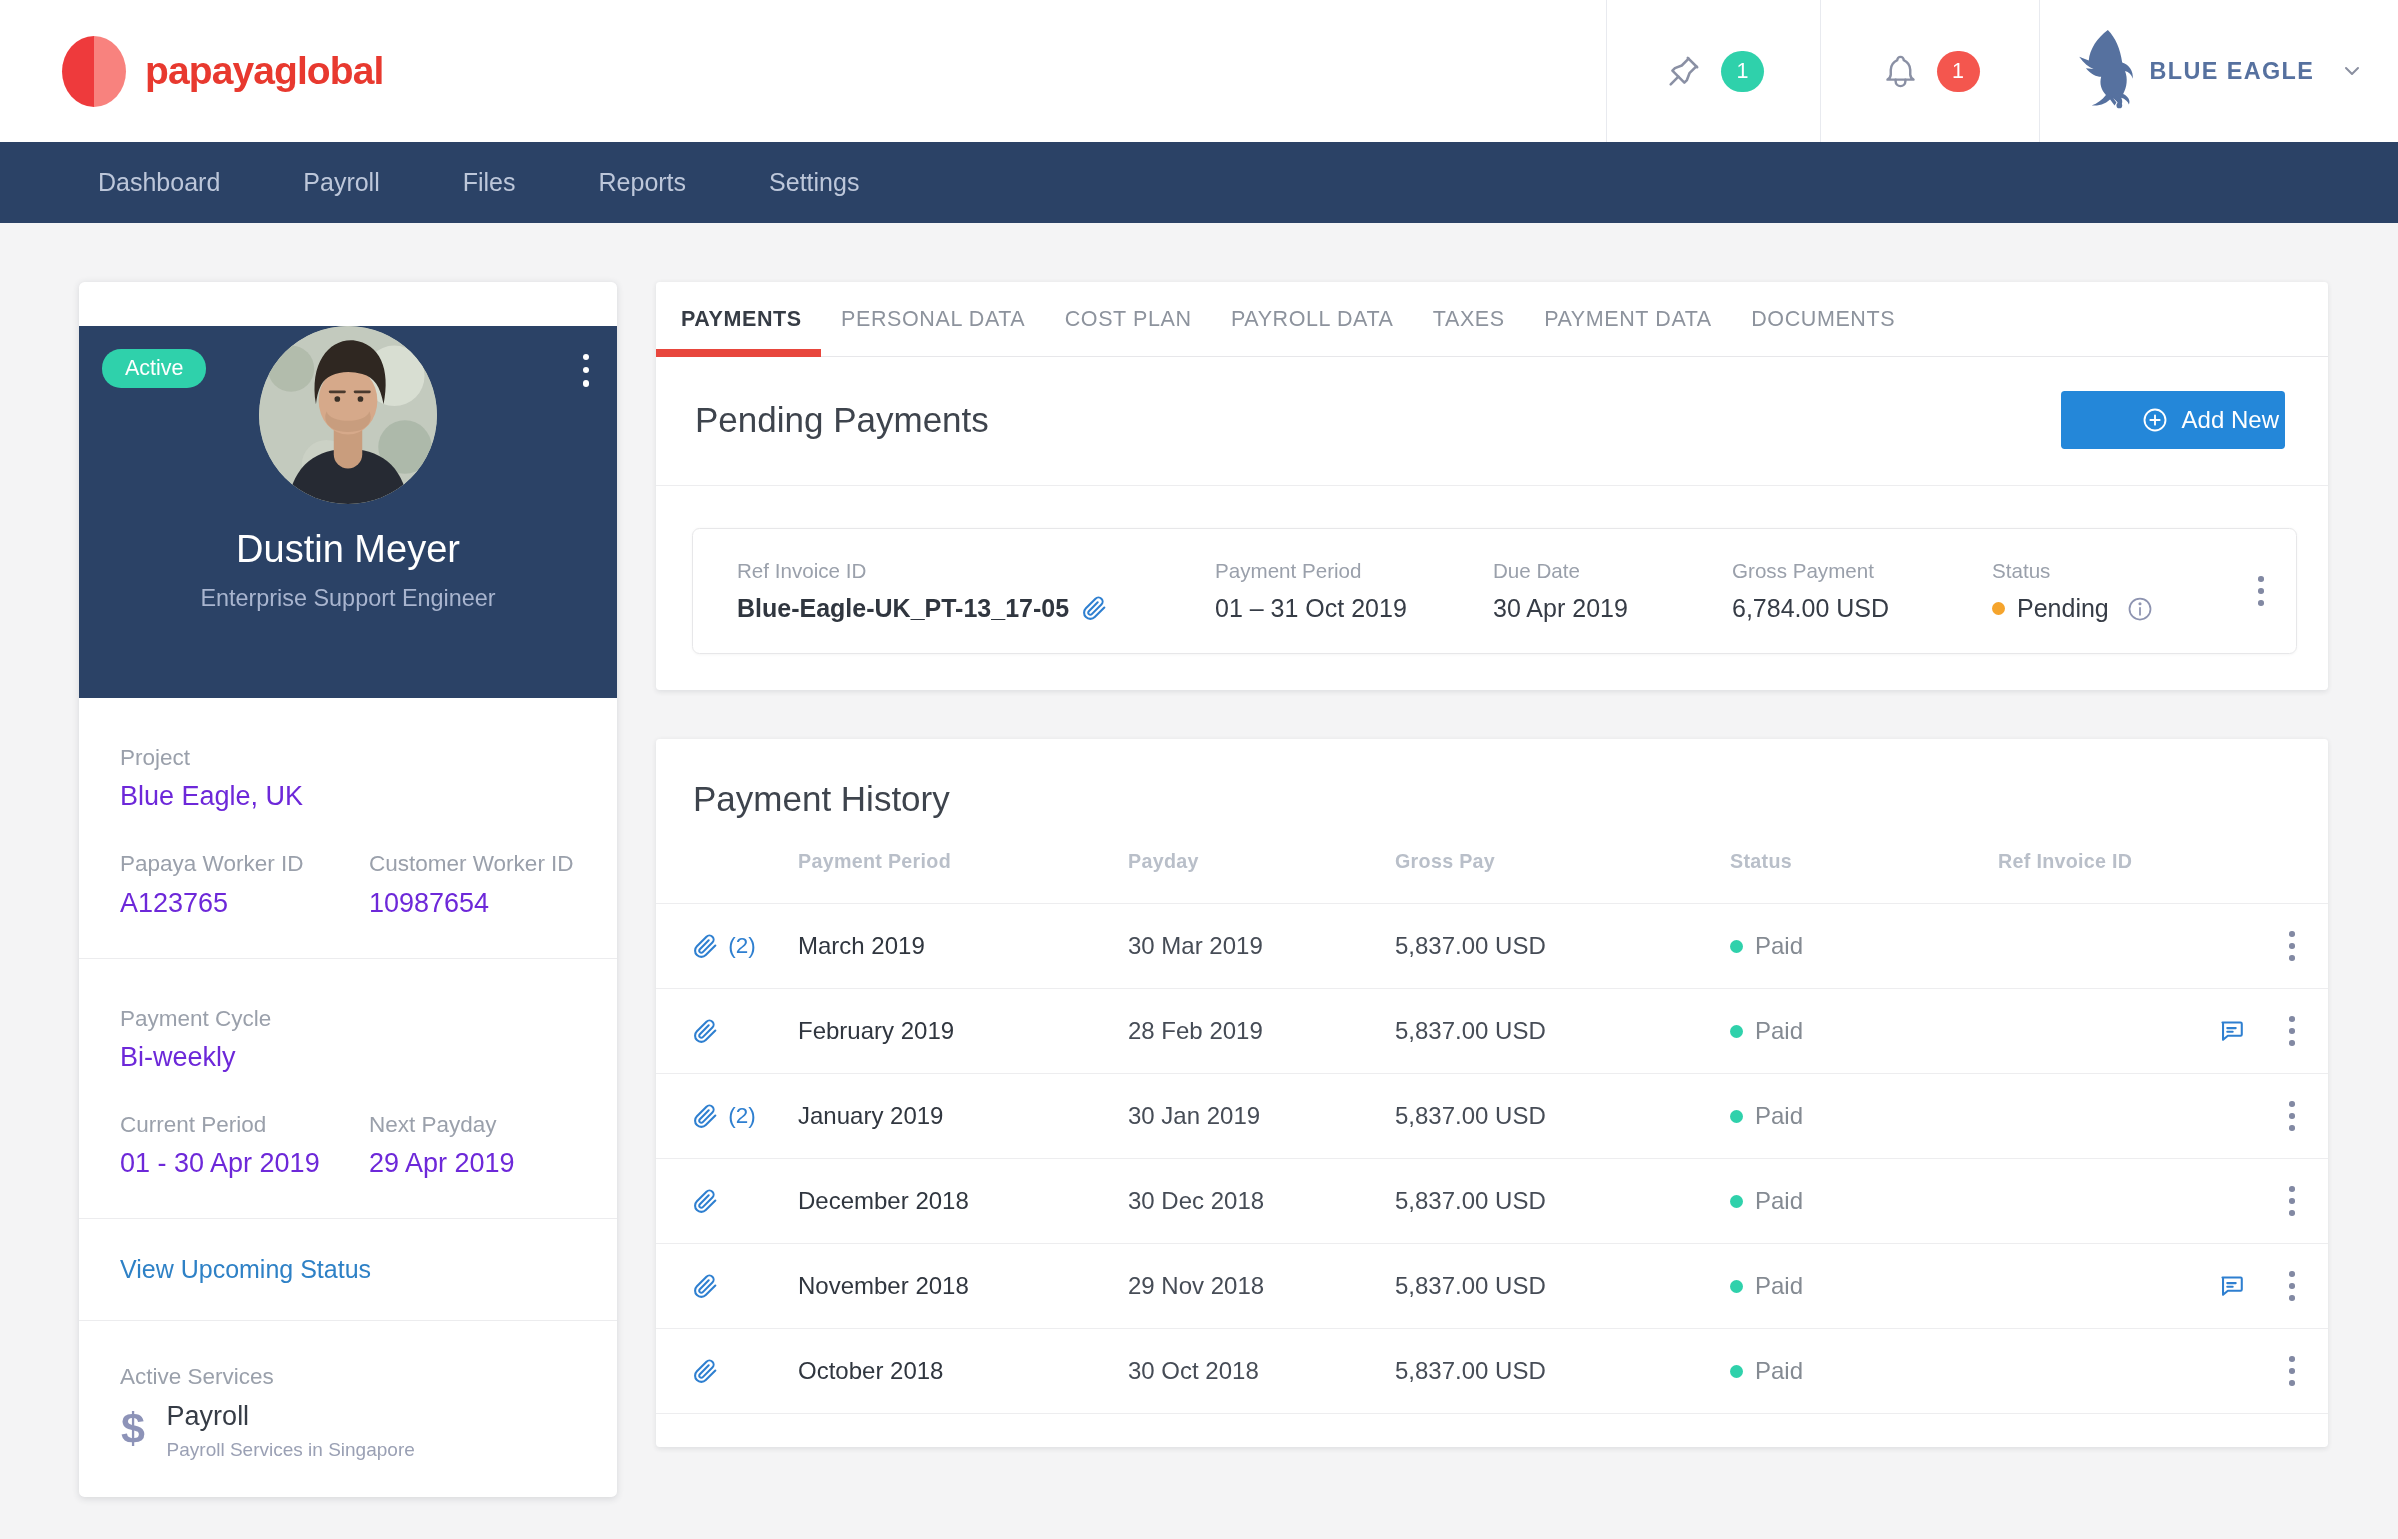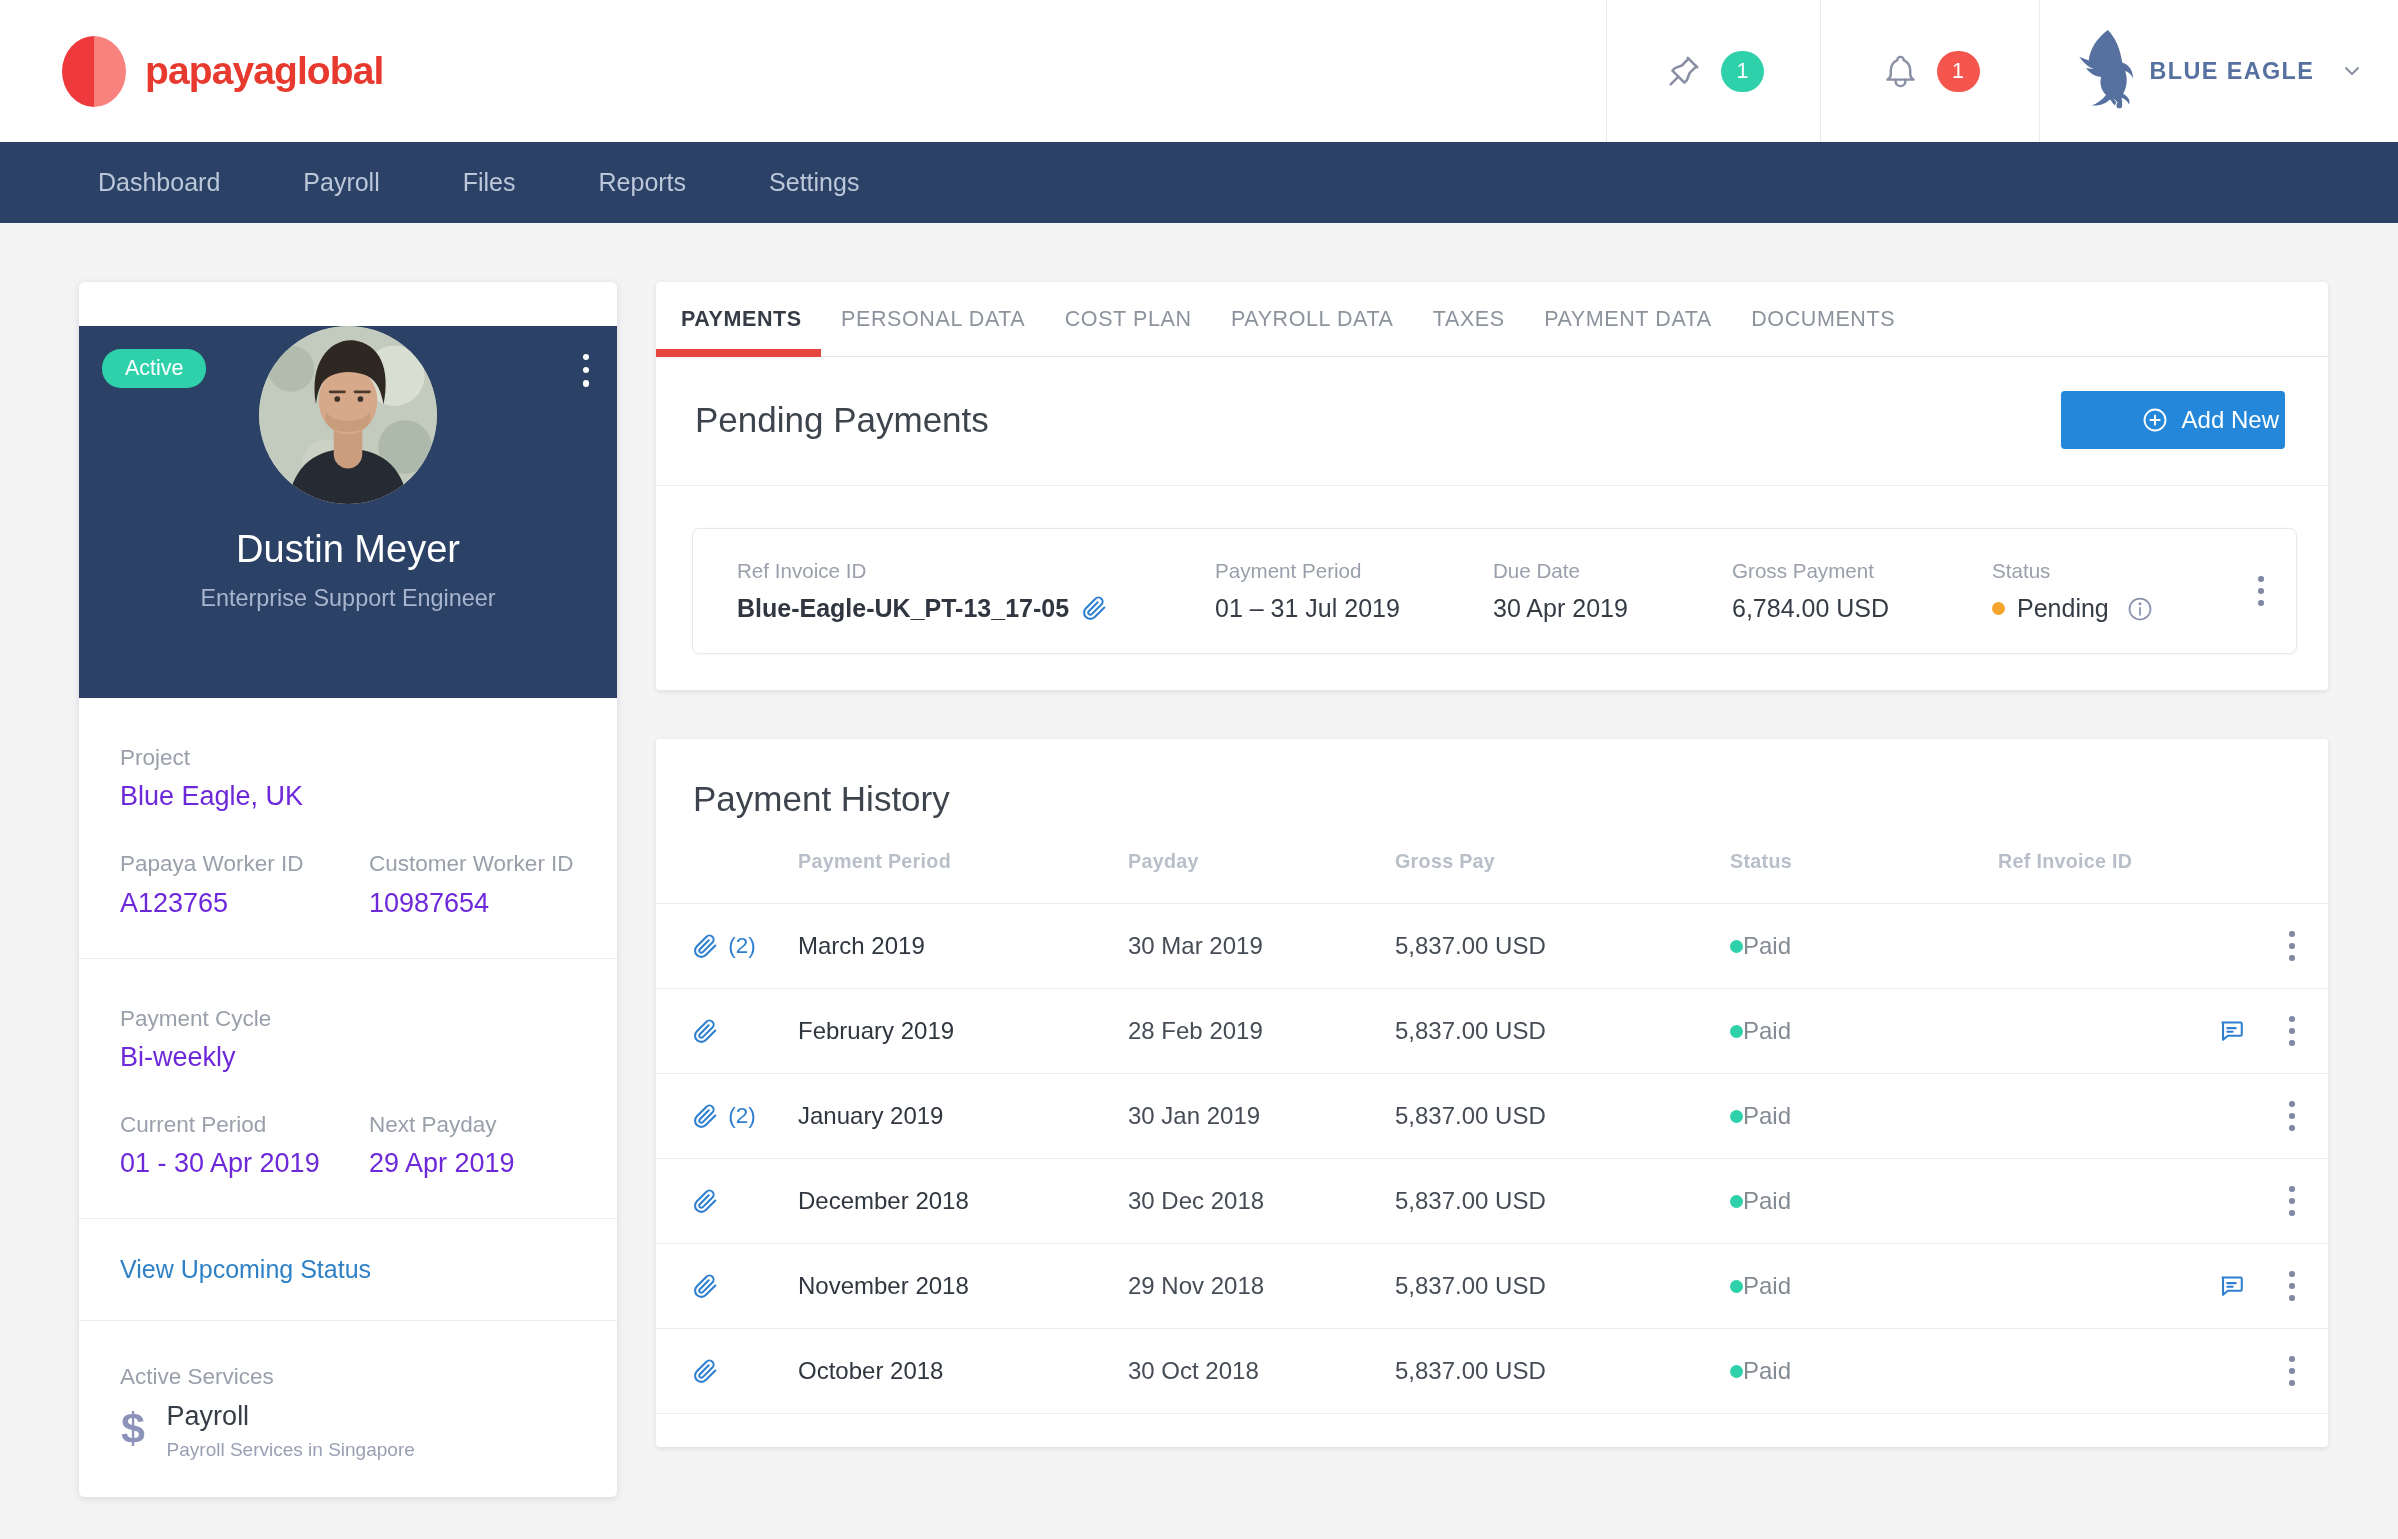--- a/index.html
+++ b/index.html
@@ -97,21 +97,21 @@
   .history-title{padding:39px 0 0 37px;line-height:41px;}
   .h-grid{display:grid;grid-template-columns:142px 330px 267px 335px 268px 219px 72px 1fr;
           align-items:center;}
   .h-head{height:84px;border-bottom:0.9px solid #ededef;}
   .h-col{font-size:19.7px;font-weight:700;color:#b9bfc9;letter-spacing:0.3px;}
   .h-row{height:84px;border-bottom:0.9px solid #ededef;cursor:pointer;}
   .cell-attach{padding-left:37px;display:flex;align-items:center;gap:10.3px;}
   .attach-count{font-size:22.5px;color:#2e7fd0;}
   .cell-month{font-size:24px;font-weight:400;color:#30363f;}
   .cell-text{font-size:24px;color:#464c56;}
-  .cell-status{display:flex;align-items:center;font-size:24px;color:#848a92;}
+  .cell-status{display:flex;align-items:center;gap:12px;font-size:24px;color:#848a92;}
   .cell-icon{display:flex;align-items:center;}
   .icon-btn{cursor:pointer;display:inline-flex;align-items:center;}
   svg{display:block;}
 </style>
 </head>
 <body>
 
 <div id="app">
 
   <div class="header">
@@ -280,21 +280,21 @@
                 <span>Blue-Eagle-UK_PT-13_17-05</span>
                 <span class="icon-btn">
                   <svg width="25" height="25" viewBox="0 0 24 24" fill="none" stroke="#2e7fd0" stroke-width="2" stroke-linecap="round" stroke-linejoin="round">
                     <path d="M21.44 11.05l-9.19 9.19a6 6 0 0 1-8.49-8.49l9.19-9.19a4 4 0 0 1 5.66 5.66l-9.2 9.19a2 2 0 0 1-2.83-2.83l8.49-8.48"></path>
                   </svg>
                 </span>
               </span>
             </div>
             <div class="pcol c2">
               <span class="plbl">Payment Period</span>
-              <span class="pval">01 – 31 Jul 2019</span>
+              <span class="pval">01 – 31 Oct 2019</span>
             </div>
             <div class="pcol c3">
               <span class="plbl">Due Date</span>
               <span class="pval">30 Apr 2019</span>
             </div>
             <div class="pcol c4">
               <span class="plbl">Gross Payment</span>
               <span class="pval">6,784.00 USD</span>
             </div>
             <div class="pcol c5">

